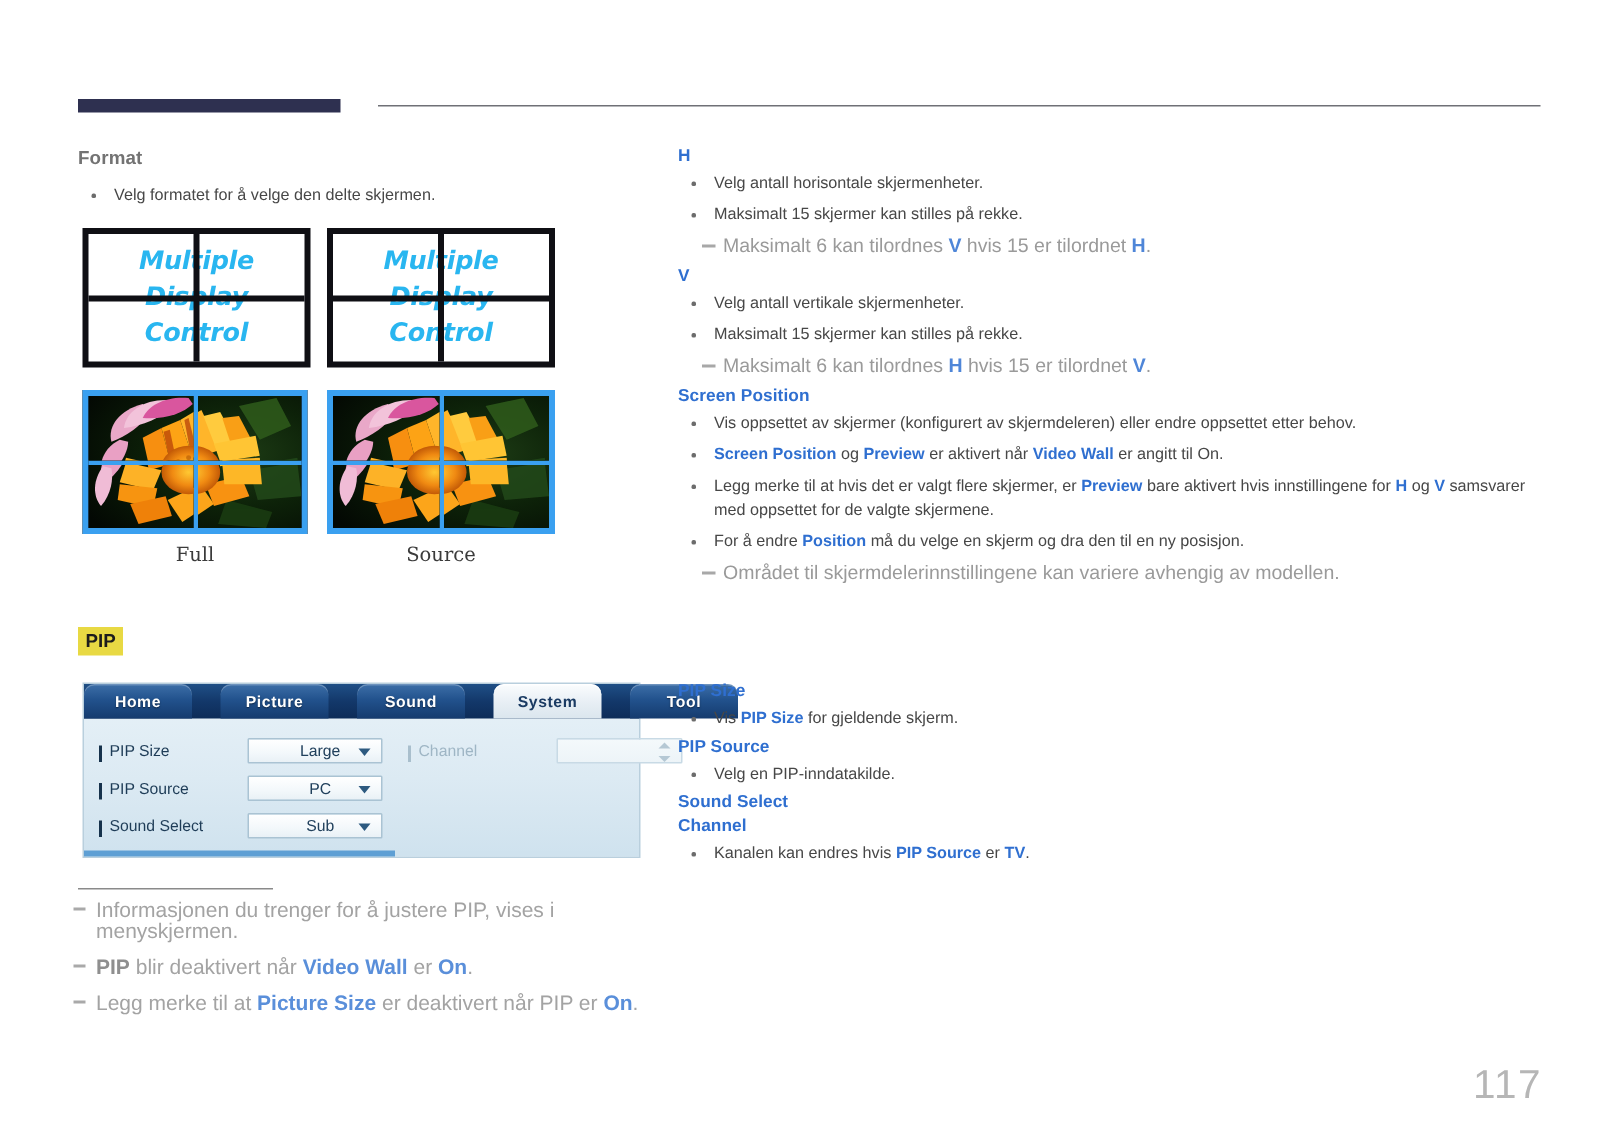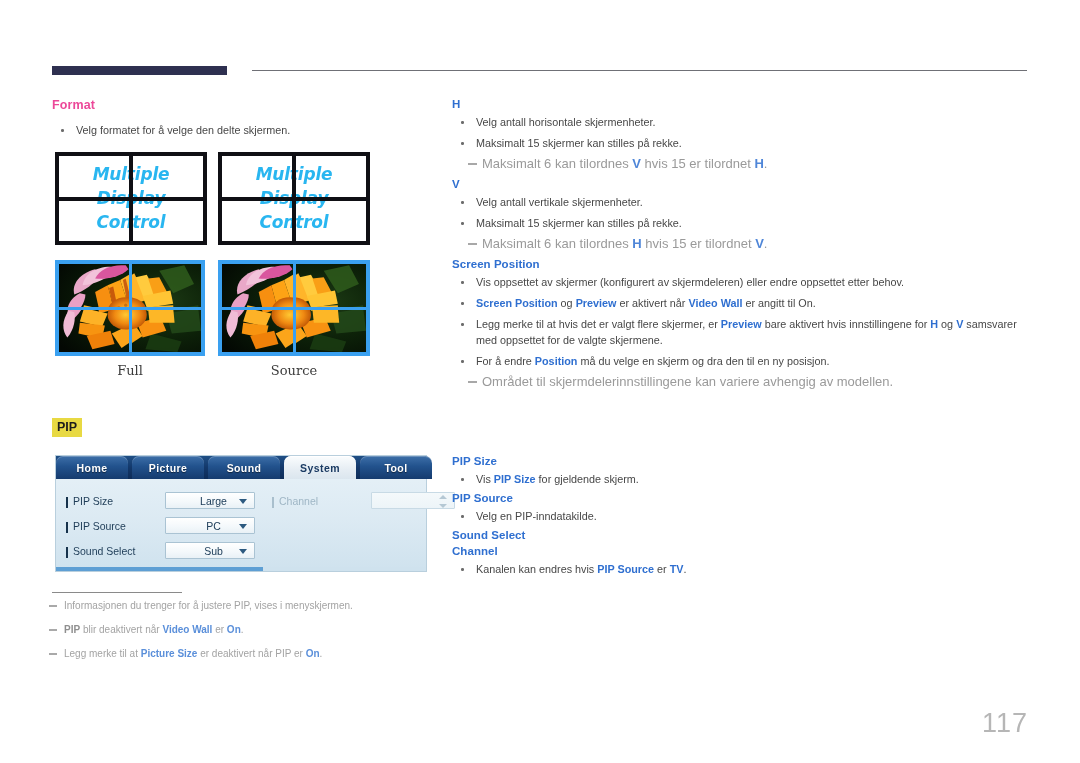--- a/index.html
+++ b/index.html
@@ -17,21 +17,21 @@
   
   .header-rule{position:absolute;left:52px;top:66px;width:975px;height:9px;}
   .header-rule .block{position:absolute;left:0;top:0;width:175px;height:9px;background:#2e3050;}
   .header-rule .line{position:absolute;left:200px;top:4px;width:775px;height:1px;background:#6f7076;}
 
   
   .col-left{position:absolute;left:52px;top:98px;width:385px;}
   .col-right{position:absolute;left:452px;top:98px;width:578px;}
 
   h2.section{
-    font-size:12.5px;font-weight:bold;color:#ec4899;
+    font-size:12.5px;font-weight:bold;color:#737373;
     margin:0 0 10px 0;letter-spacing:.1px;
   }
   h3.blue{
     font-size:11.5px;font-weight:bold;color:#2f6fd0;
     margin:0 0 4px 0;letter-spacing:.05px;
   }
   .bullet{
     position:relative;padding-left:24px;
     font-size:10.8px;line-height:16px;color:#474747;
     margin:0 0 5px 0;
@@ -105,21 +105,21 @@
   }
   .osd-tabs .spacer{width:12px;}
   .tab{
     position:relative;
     flex:0 0 auto;width:72px;
     display:flex;align-items:center;justify-content:center;
     font-size:10.5px;font-weight:bold;color:#ffffff;
     letter-spacing:.4px;
     background:linear-gradient(180deg,#3d6fa8 0%,#22528d 45%,#153b6e 100%);
     border-radius:7px 7px 0 0;
-    margin-right:4px;
+    margin-right:19px;
     box-shadow:inset 0 1px 0 rgba(255,255,255,.25);
     text-shadow:0 1px 1px rgba(0,0,0,.5);
   }
   .tab.active{
     background:linear-gradient(180deg,#fbfdfe 0%,#e7eef4 55%,#dbe6ee 100%);
     color:#1b3b63;
     text-shadow:none;
     box-shadow:inset 0 1px 0 rgba(255,255,255,.9);
   }
   .osd-body{position:absolute;left:0;right:0;top:23px;bottom:0;display:flex;}
@@ -164,21 +164,21 @@
   .osd-footer{
     position:absolute;left:0;right:0;bottom:0;height:4px;
     background:linear-gradient(90deg,#5e9fd4 0%,#5e9fd4 56%,#cfe2ee 56%,#cfe2ee 100%);
   }
 
   
   .foot-rule{position:absolute;left:52px;top:592px;width:130px;height:1px;background:#8a8a8a;}
   .footnotes{position:absolute;left:44px;top:599px;width:400px;}
   .fn{
     position:relative;padding-left:20px;
-    font-size:10px;line-height:14px;color:#a3a3a3;
+    font-size:14px;line-height:14px;color:#a3a3a3;
     margin:0 0 10px 0;
   }
   .fn:before{
     content:"";position:absolute;left:5px;top:6px;width:8px;height:1.5px;background:#a9a9a9;
   }
   .fn .b{font-weight:bold;color:#8f8f8f;}
   .fn .bl{font-weight:bold;color:#5a8fda;}
 
   
   .pageno{

